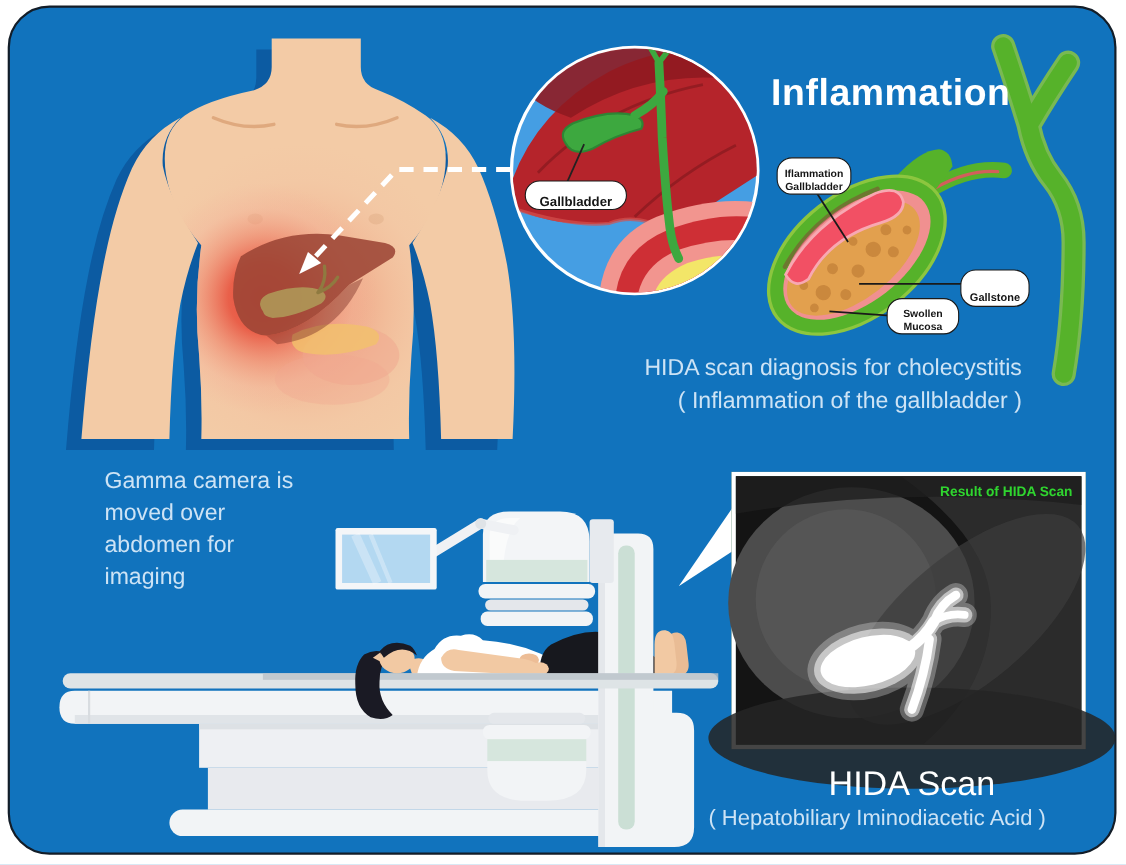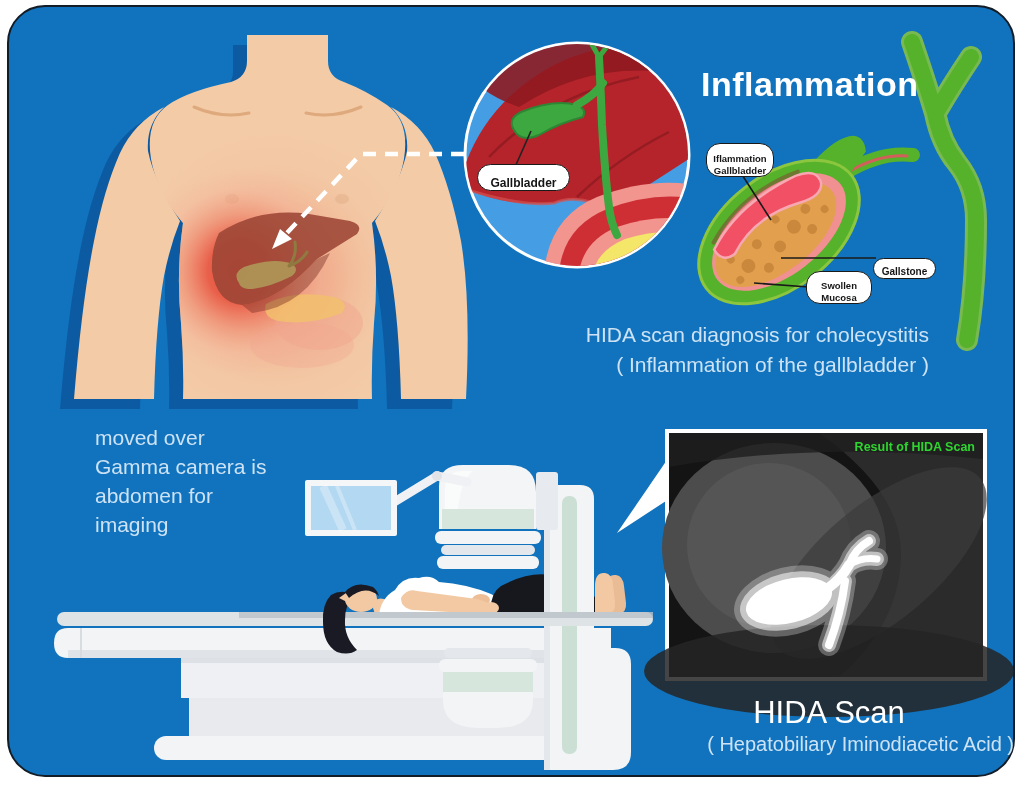--- a/index.html
+++ b/index.html
@@ -8,29 +8,29 @@
   .canvas{position:absolute;left:7px;top:5px;width:1008px;height:772px;
           background:#1173BD;border:2px solid #131D28;border-radius:38px;box-sizing:border-box;}
   .abs{position:absolute;}
   svg{display:block;overflow:visible;}
 
   
   .title-main{left:692px;top:58px;width:220px;color:#FFFFFF;font-size:34px;font-weight:600;letter-spacing:.5px;}
   .diagnosis{left:558px;top:313px;width:362px;text-align:right;color:#CDE3F5;font-size:21px;line-height:30px;}
   .gamma{left:86px;top:416px;width:220px;color:#CDE3F5;font-size:21px;line-height:29px;}
   .hida-title{left:655px;top:688px;width:330px;text-align:center;color:#FFFFFF;font-size:31px;}
-  .hida-sub{left:635px;top:726px;width:370px;text-align:right;color:#CDE3F5;font-size:20px;}
+  .hida-sub{left:635px;top:726px;width:370px;text-align:left;color:#CDE3F5;font-size:20px;}
 
   
   .pill{background:#FFFFFF;border:1.6px solid #1A1A1A;border-radius:14px;color:#151515;
         font-weight:bold;display:flex;flex-direction:column;align-items:center;justify-content:flex-end;
         text-align:center;box-sizing:border-box;line-height:1.2;}
   .pill-gallbladder{left:468px;top:157px;width:93px;height:27px;font-size:12px;}
   .pill-inflammation{left:697px;top:136px;width:68px;height:34px;font-size:9.5px;}
-  .pill-gallstone{left:864px;top:251px;width:63px;height:21px;font-size:10px;}
+  .pill-gallstone{left:864px;top:238px;width:63px;height:34px;font-size:10px;}
   .pill-swollen{left:797px;top:264px;width:66px;height:33px;font-size:9.5px;}
 
   
   .scan-panel{left:656px;top:422px;width:322px;height:252px;background:#14532d;
               border:4px solid #FFFFFF;box-sizing:border-box;}
   .scan-label{position:absolute;right:8px;top:7px;width:160px;text-align:right;
               color:#2FD52F;font-size:12.5px;font-weight:bold;}
   .tail{left:604px;top:446px;}
 </style>
 </head>
@@ -257,22 +257,22 @@
   </div>
 
   <div class="abs title-main">Inflammation</div>
 
   <div class="abs diagnosis">
     <div>HIDA scan diagnosis for cholecystitis</div>
     <div>( Inflammation of the gallbladder )</div>
   </div>
 
   <div class="abs gamma">
+    <div>Gamma camera is</div>
     <div>moved over</div>
-    <div>Gamma camera is</div>
     <div>abdomen for</div>
     <div>imaging</div>
   </div>
 
   <div class="abs hida-title">HIDA Scan</div>
   <div class="abs hida-sub">( Hepatobiliary Iminodiacetic Acid )</div>
 
   <div class="abs pill pill-gallbladder">
     <span>Gallbladder</span>
   </div>

